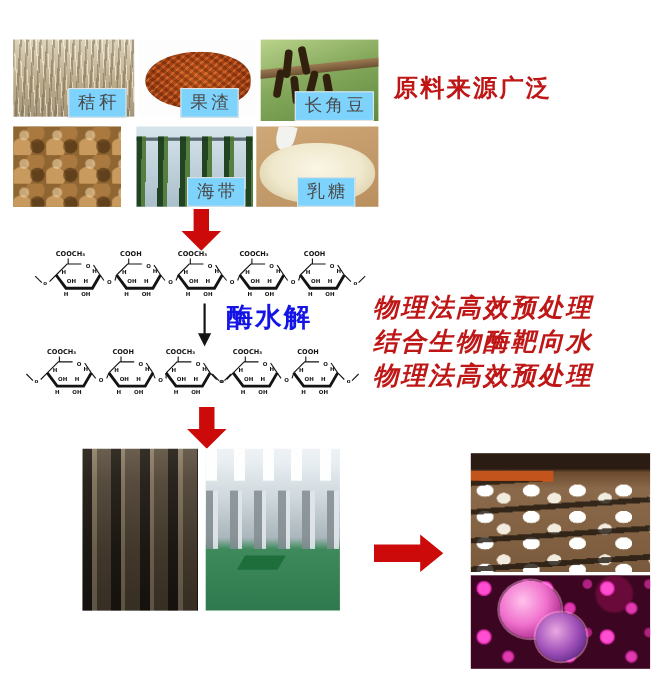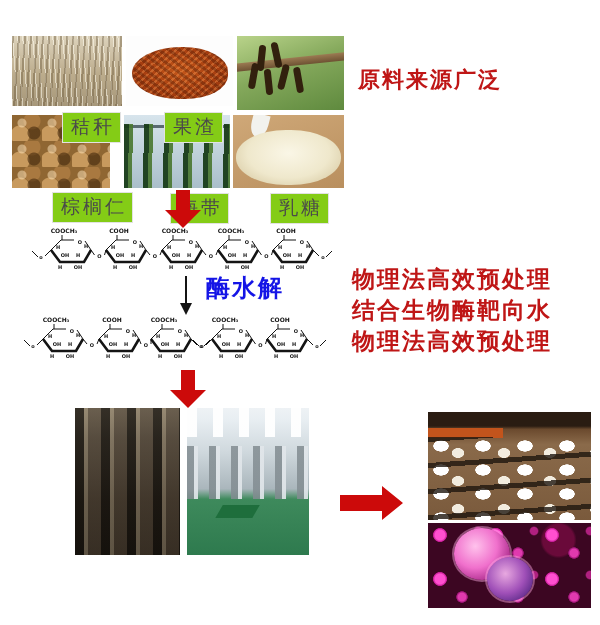--- a/index.html
+++ b/index.html
@@ -62,23 +62,23 @@
     radial-gradient(circle 6px at 50px 8px, #b02080 60%, rgba(0,0,0,0) 82%),
     radial-gradient(circle 26px at 80% 20%, #6a0a3a 0 60%, rgba(0,0,0,0) 70%);
     background-size:56px 44px,56px 44px,56px 44px,100% 100%;}
   .cell1{position:absolute;left:16%;top:6%;width:56px;height:52px;border-radius:50%;
     background:radial-gradient(circle at 38% 35%, #ffc2ec, #f070cc 45%, #b03090 75%, #701060);
     box-shadow:0 0 0 2px rgba(255,170,230,.45);}
   .cell2{position:absolute;left:36%;top:40%;width:46px;height:44px;border-radius:50%;
     background:radial-gradient(circle at 40% 38%, #e8a8e0, #a050b8 50%, #5c2a88 82%);
     box-shadow:0 0 0 2px rgba(255,170,230,.45);}
   
-  .mat-label{position:absolute;right:1px;bottom:0;background:#84cc16;border:1px solid #e2e2e2;
-    color:var(--label-gray,#4a4a4a);font-size:19px;letter-spacing:3px;
-    padding:3px 5px 3px 8px;white-space:nowrap;line-height:1.2;margin-top:32px;}
+  .mat-label{position:absolute;right:1px;bottom:0;background:#7dd3fc;border:1px solid #e2e2e2;
+    color:var(--label-gray,#4a4a4a);font-size:16px;letter-spacing:3px;
+    padding:3px 5px 3px 8px;white-space:nowrap;line-height:1.2;}
   .red-note{position:absolute;color:var(--accent-red,#c00000);font-weight:bold;
     font-size:22px;letter-spacing:2px;line-height:31px;white-space:nowrap;}
   .blue-label{position:absolute;color:var(--blue,#1414e6);font-weight:bold;letter-spacing:2px;text-align:right;}
   .arrow-red{fill:var(--arrow-red,#cc0000);}
   .chem text{font-family:"DejaVu Sans",sans-serif;fill:#141414;font-weight:700;text-anchor:middle;}
   .chem .t6{font-size:6px;}
   .chem .t5{font-size:5px;}
 </style>
 </head>
 <body>
@@ -103,21 +103,21 @@
     <div class="kelp-rope"></div>
     <div class="kelp-hang"></div>
   </div>
   <div class="ph ph-lactose" style="left:233px;top:115px;width:111px;height:73px;">
     <div class="scoop"></div>
     <div class="powder"></div>
   </div>
 
   <span class="mat-label" style="left:62px;top:80px;right:auto;bottom:auto;">秸秆</span>
   <span class="mat-label" style="left:164px;top:80px;right:auto;bottom:auto;">果渣</span>
-  <span class="mat-label" style="left:52px;top:160px;right:auto;bottom:auto;">棕榈仁</span>
+  <span class="mat-label" style="left:268px;top:83px;right:auto;bottom:auto;">长角豆</span>
   <span class="mat-label" style="left:170px;top:161px;right:auto;bottom:auto;">海带</span>
   <span class="mat-label" style="left:270px;top:161px;right:auto;bottom:auto;">乳糖</span>
 
   <div class="red-note" style="left:358px;top:64px;font-size:22px;">
     <div>原料来源广泛</div>
   </div>
 
   <svg class="abs" style="left:163px;top:190px;" width="40" height="38" viewBox="0 0 40 38">
     <polygon class="arrow-red" points="13,0 27,0 27,20 38,20 20,38 2,20 13,20"></polygon>
   </svg>
@@ -286,21 +286,21 @@
       <text x="248.5" y="38" class="t5">O</text>
       <line stroke="#141414" stroke-width="1" x1="253.5" y1="35" x2="255" y2="30"></line>
       <line stroke="#141414" stroke-width="1" x1="200" y1="30" x2="194" y2="36"></line>
       <text x="190" y="39" class="t5">o</text>
       <line stroke="#141414" stroke-width="1" x1="187" y1="37" x2="181" y2="31"></line>
       <line stroke="#141414" stroke-width="1" x1="295" y1="30" x2="301" y2="36"></line>
       <text x="305" y="39" class="t5">o</text>
       <line stroke="#141414" stroke-width="1" x1="308" y1="37" x2="314" y2="31"></line>
     </svg>
 
-  <div class="red-note" style="left:352px;top:264px;font-size:23px;">
+  <div class="red-note" style="left:339px;top:264px;font-size:23px;font-style:italic;">
     <div>物理法高效预处理</div>
     <div>结合生物酶靶向水</div>
     <div>物理法高效预处理</div>
   </div>
 
   <svg class="abs" style="left:168px;top:370px;" width="40" height="38" viewBox="0 0 40 38">
     <polygon class="arrow-red" points="13,0 27,0 27,20 38,20 20,38 2,20 13,20"></polygon>
   </svg>
 
   <div class="ph ph-plant-dark" style="left:75px;top:408px;width:105px;height:147px;"></div>

